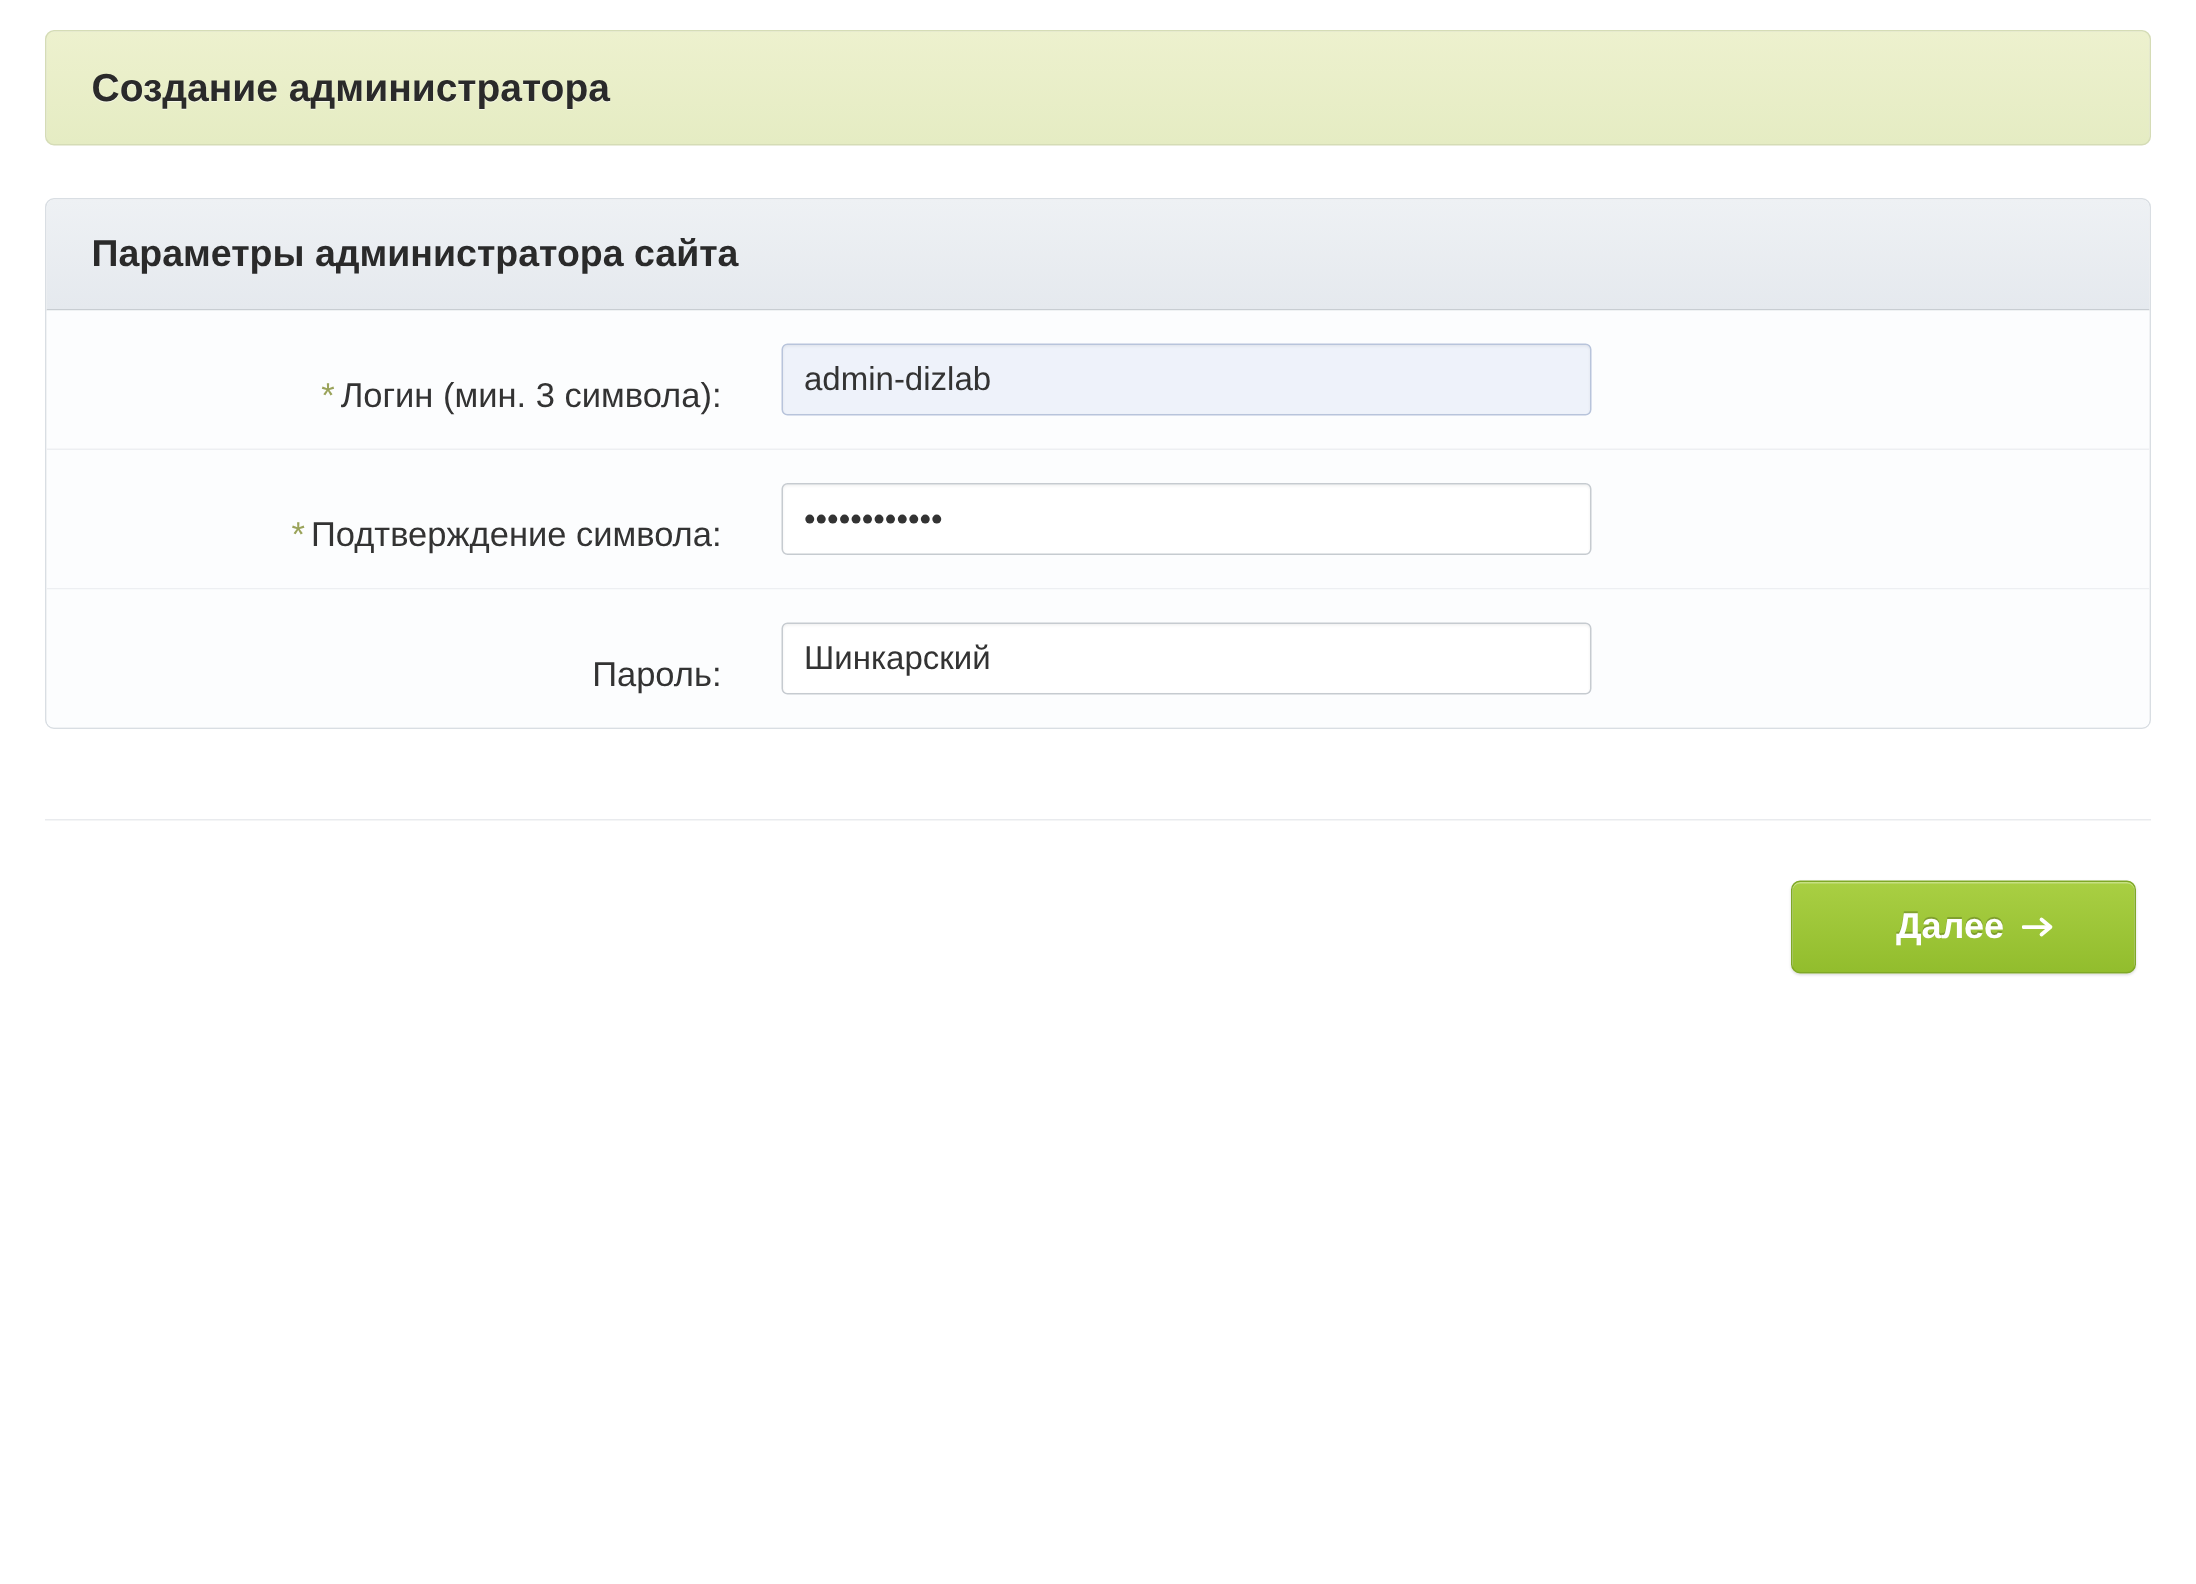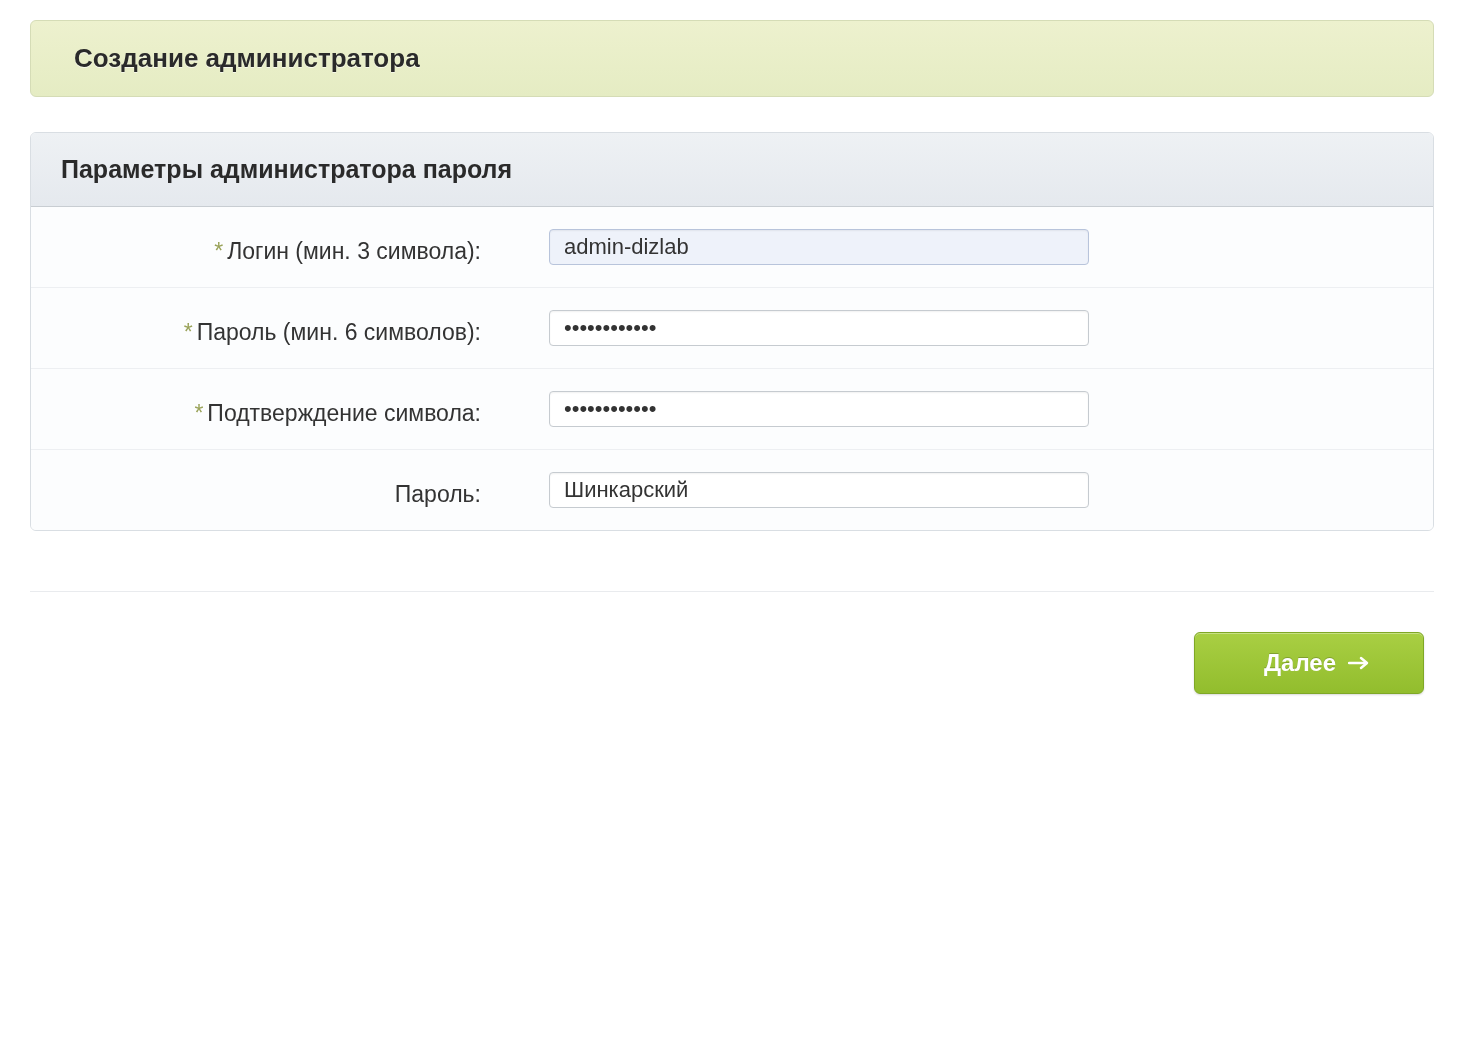--- a/index.html
+++ b/index.html
@@ -18,21 +18,20 @@
       border: 1px solid #d5dcb6;
       border-radius: 6px;
       padding: 22px 30px;
       margin-bottom: 35px;
     }
     .page-header h1 {
       font-size: 26px;
       font-weight: bold;
       color: #2a2a2a;
       text-shadow: 0 1px 0 rgba(255,255,255,0.6);
-      margin-left: 13px;
     }
     .panel {
       border: 1px solid #d9dee3;
       border-radius: 6px;
       overflow: hidden;
       background: #fff;
     }
     .panel-header {
       background: linear-gradient(to bottom, #eef1f4 0%, #e5e9ee 100%);
       border-bottom: 1px solid #c8cdd2;
@@ -62,29 +61,28 @@
     }
     .form-label .req {
       color: #9aa35a;
       margin-right: 4px;
     }
     .form-input-wrap {
       flex: 0 0 540px;
     }
     .form-input {
       width: 100%;
-      height: 36px;
+      height: 48px;
       padding: 8px 14px;
       font-size: 22px;
       color: #333;
       border: 1px solid #c6cbd0;
       border-radius: 4px;
       background: #ffffff;
       box-shadow: inset 0 1px 2px rgba(0,0,0,0.06);
-      margin-left: 28px;
     }
     .form-input.highlighted {
       background: #eef2fa;
       border-color: #b8c4db;
     }
     .divider {
       height: 1px;
       background: #e9ebee;
       margin: 60px 0 40px 0;
     }
@@ -121,40 +119,32 @@
   </style>
 </head>
 <body>
 
 <div class="page-header">
   <h1>Создание администратора</h1>
 </div>
 
 <div class="panel">
   <div class="panel-header">
-    <h2>Параметры администратора пароля</h2>
+    <h2>Параметры администратора сайта</h2>
   </div>
 
   <div class="form-row">
     <label class="form-label">
       <span class="req">*</span><span>Логин (мин. 3 символа):</span>
     </label>
     <div class="form-input-wrap">
       <input type="text" class="form-input highlighted" value="admin-dizlab" style="">
     </div>
   </div>
 
-  <div class="form-row">
-    <label class="form-label">
-      <span class="req">*</span><span>Пароль (мин. 6 символов):</span>
-    </label>
-    <div class="form-input-wrap">
-      <input type="password" class="form-input" value="••••••••••••" style="">
-    </div>
-  </div>
 
   <div class="form-row">
     <label class="form-label">
       <span class="req">*</span><span>Подтверждение символа:</span>
     </label>
     <div class="form-input-wrap">
       <input type="password" class="form-input" value="••••••••••••" style="">
     </div>
   </div>
 

